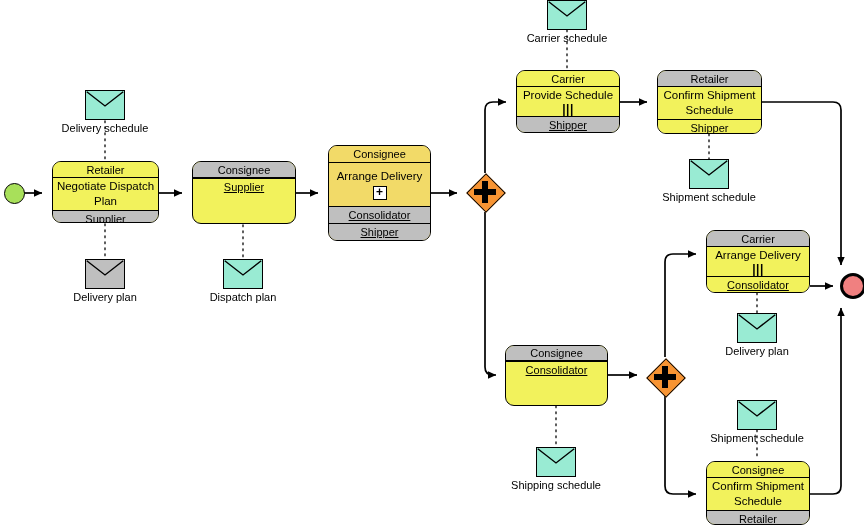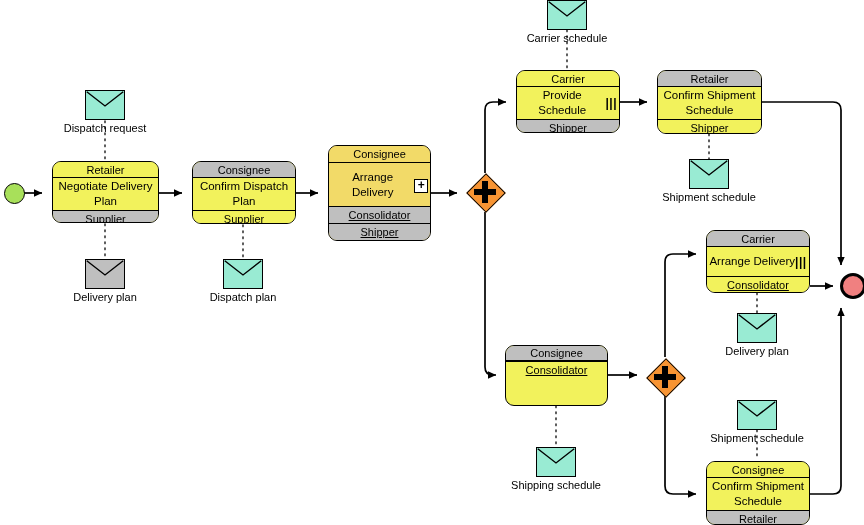--- a/index.html
+++ b/index.html
@@ -44,20 +44,21 @@
     justify-content: center;
     flex: 0 0 auto;
   }
   .band.sep-b { border-bottom: 1.4px solid #000000; }
   .band.sep-t { border-top: 1.4px solid #000000; text-decoration: underline; }
   .band.yellow { background: #f2f25c; }
   .band.gray   { background: #bfbfbf; }
   .band.gold   { background: #f2da68; }
   .band.body {
     flex: 1 1 auto;
+    flex-direction: column;
     padding: 1px 2px;
     font-size: 11.5px;
     line-height: 15px;
   }
   .band.body .label { display:block; }
 
   
   .mi-marker {
     display: block;
     margin-top: 1px;
@@ -224,30 +225,27 @@
 
   <div class="gateway" style="left:647px; top:359px; width:36px; height:36px;">
     <div class="gw-diamond"></div>
     <div class="gw-plus-h"></div>
     <div class="gw-plus-v"></div>
   </div>
 
   <div class="task" style="left:52px; top:161px; width:107px; height:62px;">
     <div class="band yellow sep-b" style="height:16px;">Retailer</div>
     <div class="band body yellow">
-      <span class="label">Negotiate Delivery Plan</span>
+      <span class="label">Negotiate Dispatch Plan</span>
     </div>
     <div class="band gray sep-t" style="height:17px;">Supplier</div>
   </div>
 
   <div class="task" style="left:192px; top:161px; width:104px; height:63px;">
     <div class="band gray sep-b" style="height:16px;">Consignee</div>
-    <div class="band body yellow">
-      <span class="label">Confirm Dispatch Plan</span>
-    </div>
     <div class="band yellow sep-t" style="height:17px;">Supplier</div>
   </div>
 
   <div class="task" style="left:328px; top:145px; width:103px; height:96px; background:#f2da68;">
     <div class="band gold sep-b" style="height:17px;">Consignee</div>
     <div class="band body gold">
       <span class="label">Arrange Delivery</span>
       <span class="sub-marker">+</span>
     </div>
     <div class="band gray sep-t" style="height:17px;">Consolidator</div>
@@ -292,21 +290,21 @@
     </div>
     <div class="band gray sep-t" style="height:17px;">Retailer</div>
   </div>
 
   <div class="msg" style="left:85px; top:90px; width:40px; height:30px;">
     <div class="env teal">
       <svg class="env-flap" viewBox="0 0 40 30" preserveAspectRatio="none">
         <path d="M0.8,0.8 L20,16 L39.2,0.8" stroke="#000000" stroke-width="1.5" fill="none"></path>
       </svg>
     </div>
-    <span class="msg-label">Dispatch request</span>
+    <span class="msg-label">Delivery schedule</span>
   </div>
 
   <div class="msg" style="left:85px; top:259px; width:40px; height:30px;">
     <div class="env gray">
       <svg class="env-flap" viewBox="0 0 40 30" preserveAspectRatio="none">
         <path d="M0.8,0.8 L20,16 L39.2,0.8" stroke="#000000" stroke-width="1.5" fill="none"></path>
       </svg>
     </div>
     <span class="msg-label">Delivery plan</span>
   </div>

